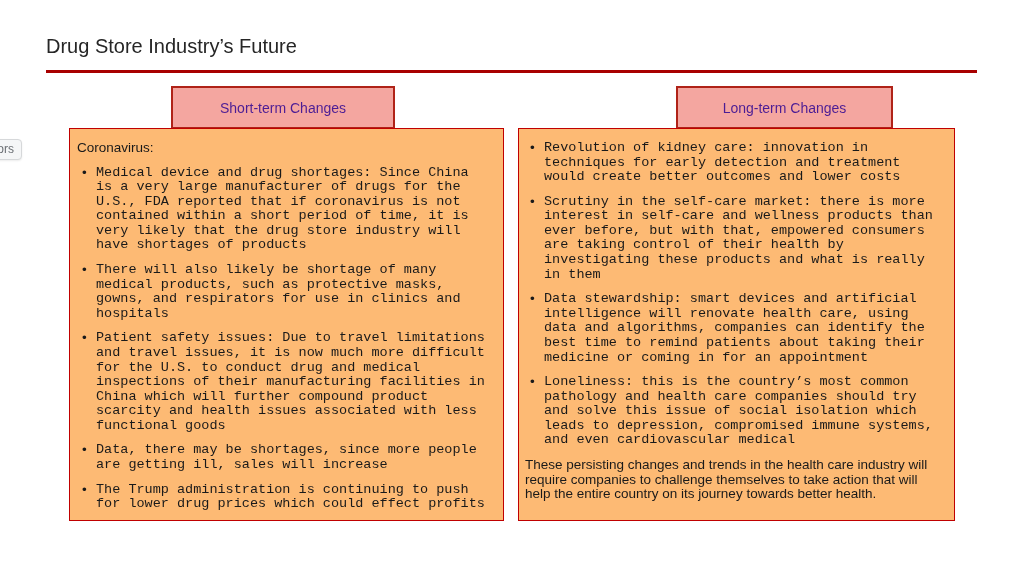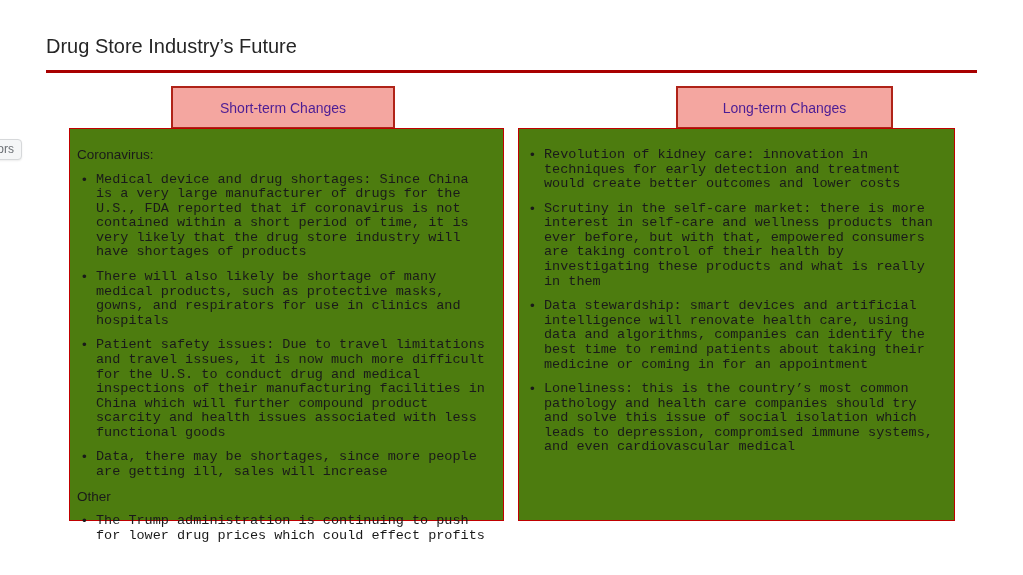--- a/index.html
+++ b/index.html
@@ -24,22 +24,22 @@
   .hdr {
     position:absolute; top:86px; height:43px; box-sizing:border-box;
     background:#f4a6a0; border:2px solid #b02318; color:#4c1d95;
     font-size:14px; display:flex; align-items:center; justify-content:center;
     white-space:nowrap;
   }
   .hdr-left  { left:171px; width:224px; }
   .hdr-right { left:628px; width:217px;margin-left:48px; }
   .box {
     position:absolute; top:128px; height:393px; box-sizing:border-box;
-    border:1.5px solid #c00000; background:#4d7c0f; color:#1a1a1a;
-    font-size:13.5px; line-height:1.08; padding:19px 12px 0 7px;
+    border:1.5px solid #c00000; background:#fdba74; color:#1a1a1a;
+    font-size:13.5px; line-height:1.08; padding:12px 12px 0 7px;
   }
   .box-left  { left:69px;  width:435px; }
   .box-right { left:518px; width:437px; padding-left:6px; }
   .para   { margin:0 0 10px 0; }
   .bullet { display:flex; margin:0 0 10px 0; }
   .marker { flex:none; width:14px; margin-left:5px; }
   .btext  { flex:1;font-family:Liberation Mono, monospace; }
 </style>
 </head>
 <body>
@@ -67,21 +67,20 @@
     </div>
     <div class="bullet">
       <span class="marker">•</span>
       <span class="btext">Patient safety issues: Due to travel limitations and travel issues, it is now much more difficult for the U.S. to conduct drug and medical inspections of their manufacturing facilities in China which will further compound product scarcity and health issues associated with less functional goods</span>
     </div>
     <div class="bullet">
       <span class="marker">•</span>
       <span class="btext">Data, there may be shortages, since more people are getting ill, sales will increase</span>
     </div>
 
-    <p class="para">Other</p>
 
     <div class="bullet">
       <span class="marker">•</span>
       <span class="btext">The Trump administration is continuing to push for lower drug prices which could effect profits</span>
     </div>
   </div>
 
   <div class="box box-right">
     <div class="bullet">
       <span class="marker">•</span>
@@ -93,15 +92,16 @@
     </div>
     <div class="bullet">
       <span class="marker">•</span>
       <span class="btext">Data stewardship: smart devices and artificial intelligence will renovate health care, using data and algorithms, companies can identify the best time to remind patients about taking their medicine or coming in for an appointment</span>
     </div>
     <div class="bullet">
       <span class="marker">•</span>
       <span class="btext">Loneliness: this is the country’s most common pathology and health care companies should try and solve this issue of social isolation which leads to depression, compromised immune systems, and even cardiovascular medical</span>
     </div>
 
+    <p class="para">These persisting changes and trends in the health care industry will require companies to challenge themselves to take action that will help the entire country on its journey towards better health.</p>
   </div>
 
 </div>
 
 </body></html>

